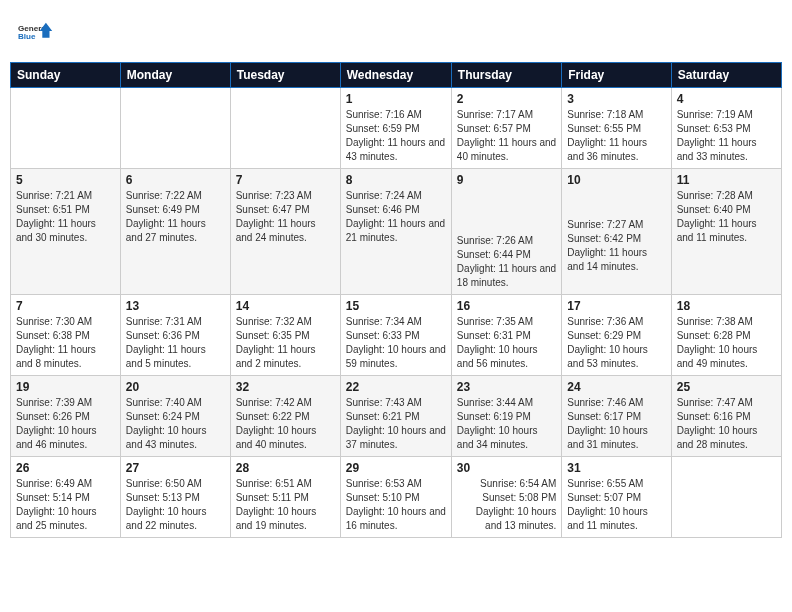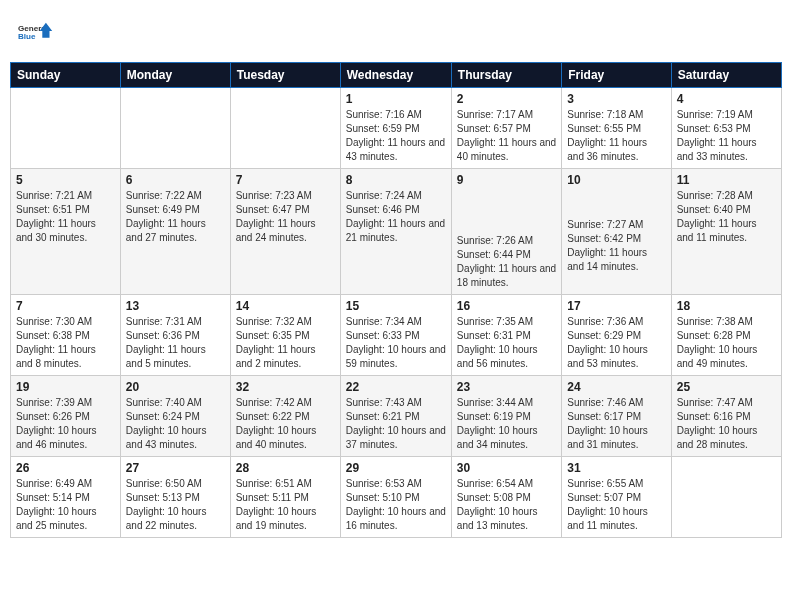--- a/index.html
+++ b/index.html
@@ -289,21 +289,21 @@
 Daylight: 10 hours and 19 minutes.</div>
         </td>
         <td>
           <div class="day-number">29</div>
           <div class="day-info" style="white-space: pre-line;">Sunrise: 6:53 AM
 Sunset: 5:10 PM
 Daylight: 10 hours and 16 minutes.</div>
         </td>
         <td>
           <div class="day-number">30</div>
-          <div class="day-info" style="white-space: pre-line;">Sunrise: 6:54 AM
+          <div class="day-info" style="white-space: pre-line; text-align: right;">Sunrise: 6:54 AM
 Sunset: 5:08 PM
 Daylight: 10 hours and 13 minutes.</div>
         </td>
         <td>
           <div class="day-number">31</div>
           <div class="day-info" style="white-space: pre-line;">Sunrise: 6:55 AM
 Sunset: 5:07 PM
 Daylight: 10 hours and 11 minutes.</div>
         </td>
         <td class="empty-cell"></td>

